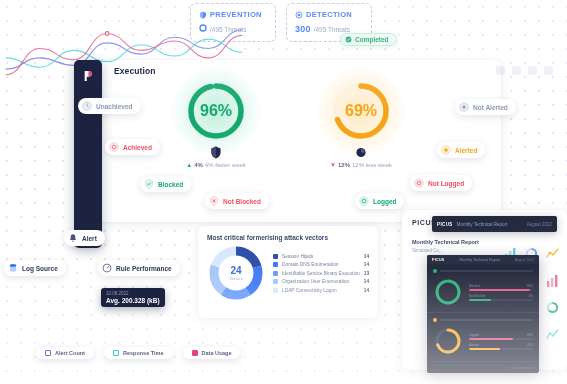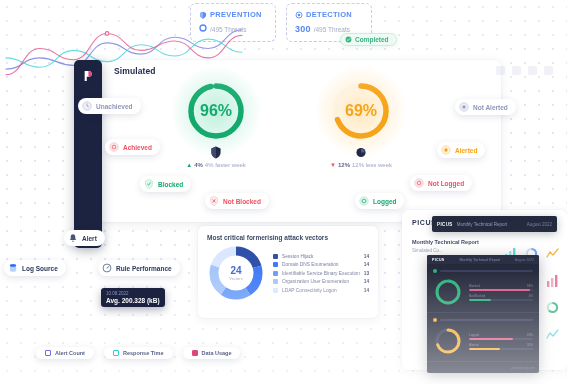--- a/index.html
+++ b/index.html
@@ -263,21 +263,21 @@
 
 <div class="card" id="dashboard-card"></div>
 
 <div id="sidebar">
   <svg id="sidebar-logo" viewBox="0 0 24 28">
     <path d="M4 2 H14 C19 2 21 6 21 9 C21 13 18 16 13 16 H9 V26 H4 Z" fill="#ffffff"></path>
     <path d="M13 2 C19 2 21 6 21 9 C21 13 18 16 13 16 Z" fill="#e0457b"></path>
   </svg>
 </div>
 
-<div id="dash-title">Simulated</div>
+<div id="dash-title">Execution</div>
 
 <div id="dash-toolbar">
   <div class="tb"></div>
   <div class="tb"></div>
   <div class="tb"></div>
   <div class="tb"></div>
 </div>
 
 <div class="gauge-wrap" id="gauge-prevention">
   <div class="gauge">

